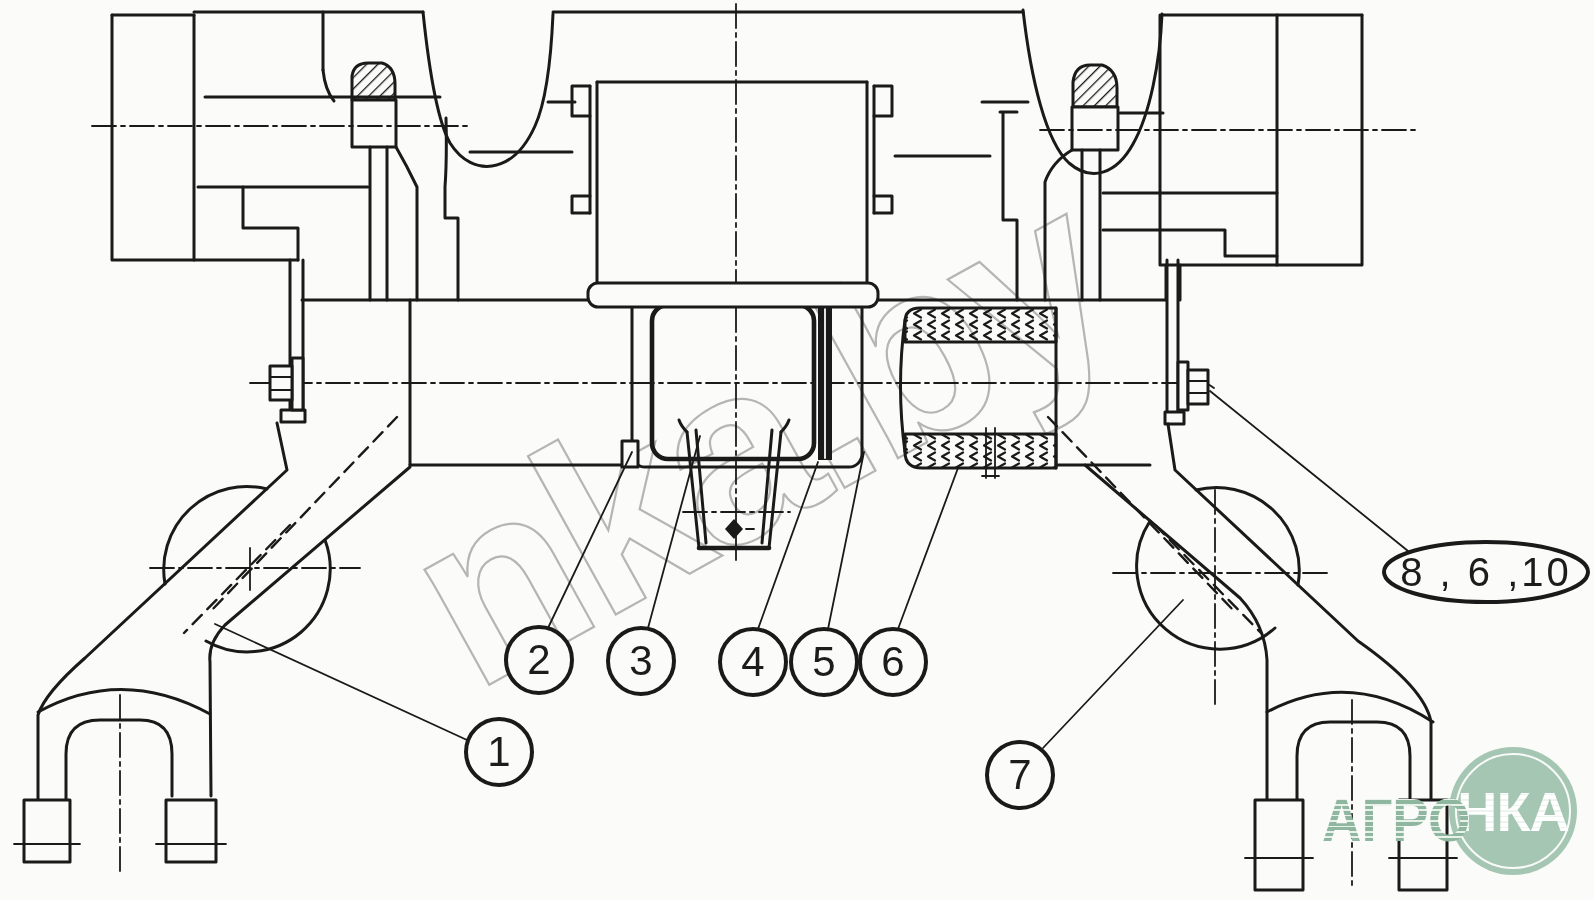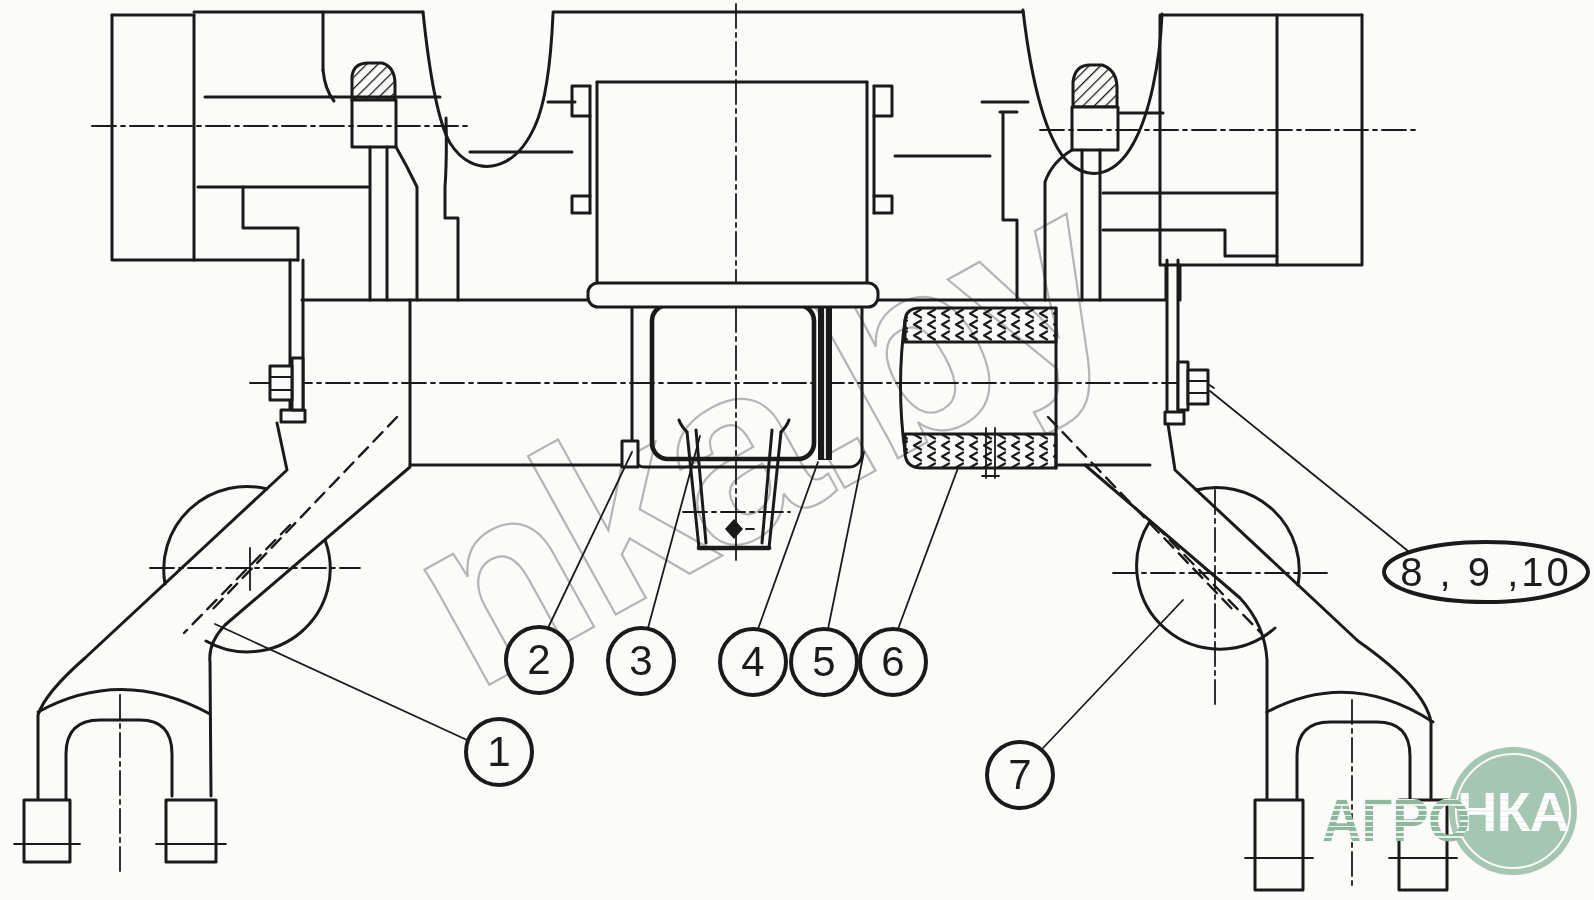--- a/index.html
+++ b/index.html
@@ -208,20 +208,20 @@
     </g>
   </svg>
 
   <span class="callout-num" style="left:499px;top:752px">1</span>
   <span class="callout-num" style="left:539px;top:660px">2</span>
   <span class="callout-num" style="left:641px;top:661px">3</span>
   <span class="callout-num" style="left:753px;top:662px">4</span>
   <span class="callout-num" style="left:824px;top:662px">5</span>
   <span class="callout-num" style="left:893px;top:662px">6</span>
   <span class="callout-num" style="left:1020px;top:775px">7</span>
-  <span class="ellipse-label" style="left:1486px;top:572px">8 , 9 ,10</span>
+  <span class="ellipse-label" style="left:1486px;top:572px">8 , 6 ,10</span>
 
   <div class="logo-agro">АГРО</div>
   <div class="logo-circle">
     <div class="logo-ring"></div>
     <span class="logo-nka">НКА</span>
   </div>
 </div>
 
 </body></html>

